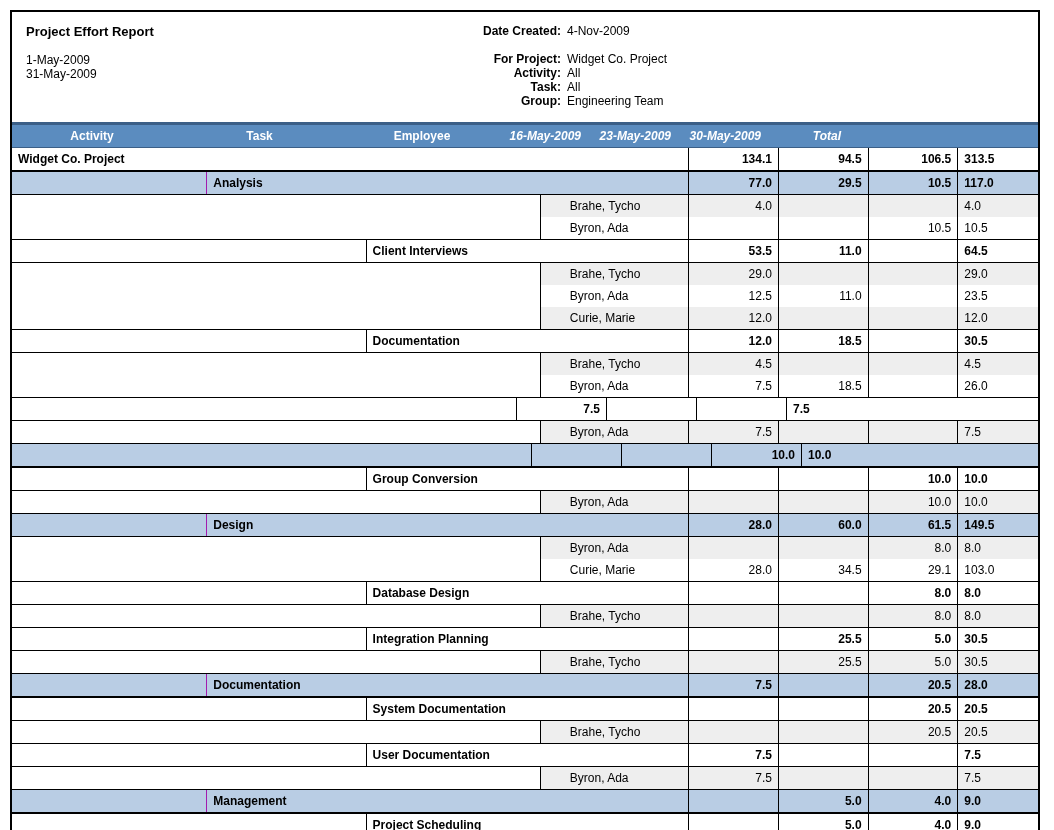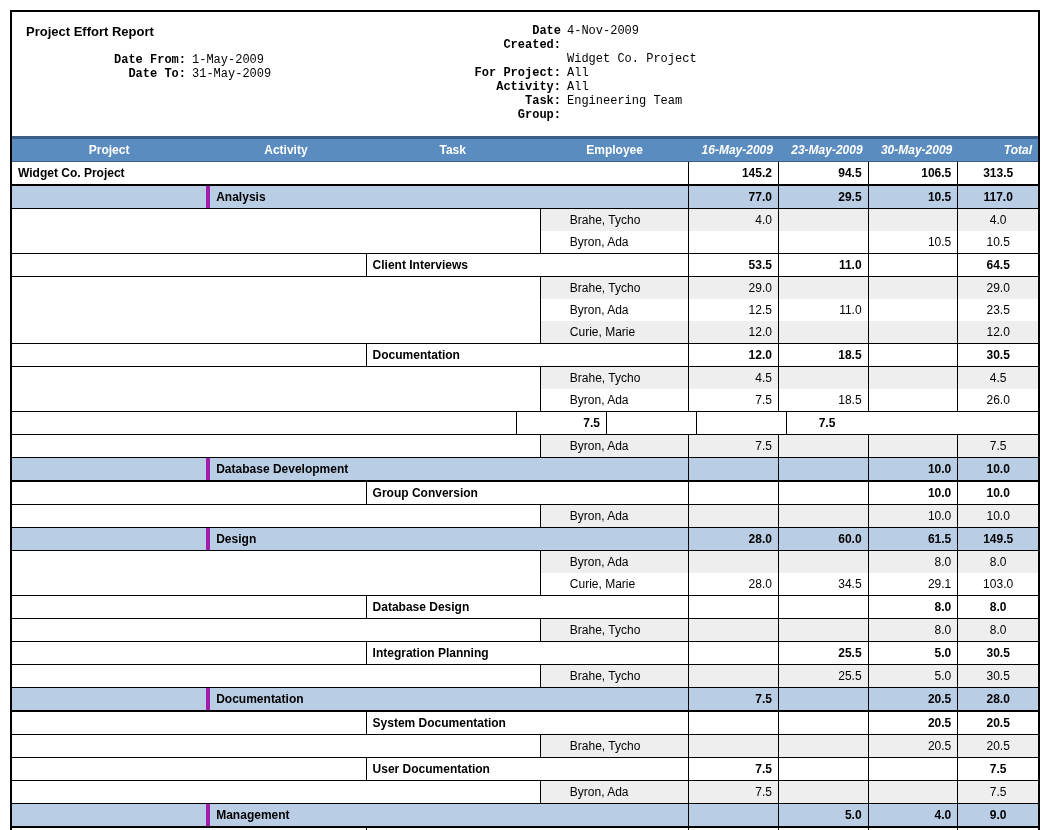--- a/index.html
+++ b/index.html
@@ -16,21 +16,20 @@
     box-sizing: border-box;
   }
   .header {
     padding: 12px 26px 14px 14px;
   }
   .header-grid {
     display: flex;
   }
   .hcol {
     display: flex;
-    font-family: Liberation Mono, monospace;
   }
   .hcol .labels {
     text-align: right;
     font-weight: bold;
     padding-right: 6px;
   }
   .hcol .values {
     text-align: left;
   }
   .report-title {
@@ -49,40 +48,40 @@
     box-sizing: border-box;
     padding: 4px 6px;
     overflow: hidden;
     white-space: nowrap;
   }
   .c-project { width: 195px; }
   .c-activity { width: 160px; }
   .c-task { width: 175px; }
   .c-emp { width: 150px; border-right: 1px solid #000; }
   .c-d { width: 90px; text-align: right; border-right: 1px solid #000; }
-  .c-total { width: 80px; text-align: center; }
+  .c-total { width: 80px; text-align: left; }
   .colhead .c-project, .colhead .c-activity, .colhead .c-task, .colhead .c-emp { text-align: center; }
   .colhead .c-d, .colhead .c-total { text-align: right; font-style: italic; }
   .colhead .c-emp, .colhead .c-d { border-right: none; }
   .row {
     display: flex;
     font-size: 12px;
   }
   .row div { line-height: 14px; }
   .project-row {
     font-weight: bold;
     border-bottom: 1px solid #000;
   }
   .activity-row {
     background: #b9cde4;
     font-weight: bold;
     border-top: 1px solid #000;
     border-bottom: 1px solid #000;
   }
-  .activity-row .c-activity { border-left: 4px solid #a21caf; }
+  .activity-row .c-activity { border-left: 1px solid #a21caf; }
   .task-row {
     font-weight: bold;
     border-top: 1px solid #000;
     border-bottom: 1px solid #000;
   }
   .task-row .c-task { border-left: 1px solid #000; }
   .emp-row {}
   .emp-row .c-emp { border-left: 1px solid #000; padding-left: 29px; }
   .emp-row.alt .c-emp,
   .emp-row.alt .c-d,
@@ -94,24 +93,20 @@
 <body>
 
 <div class="frame">
 
   <div class="header">
     <div class="header-grid">
       <div style="width:445px;">
         <div class="report-title">Project Effort Report</div>
         <div style="height:14px;"></div>
         <div class="hcol">
-          <div class="labels" style="width:160px;">
-            <div>Date From:</div>
-            <div>Date To:</div>
-          </div>
           <div class="values">
             <div>1-May-2009</div>
             <div>31-May-2009</div>
           </div>
         </div>
       </div>
       <div>
         <div class="hcol">
           <div class="labels" style="width:90px;">
             <div>Date Created:</div>
@@ -128,37 +123,36 @@
             <div>All</div>
             <div>All</div>
             <div>Engineering Team</div>
           </div>
         </div>
       </div>
     </div>
   </div>
 
   <div class="colhead">
-    <div class="c-project">Project</div>
     <div class="c-activity">Activity</div>
     <div class="c-task">Task</div>
     <div class="c-emp">Employee</div>
     <div class="c-d">16-May-2009</div>
     <div class="c-d">23-May-2009</div>
     <div class="c-d">30-May-2009</div>
     <div class="c-total">Total</div>
   </div>
 
   <div id="rows-container">
       <div class="row project-row">
         <div class="c-project">Widget Co. Project</div>
         <div class="c-activity"></div>
         <div class="c-task"></div>
         <div class="c-emp"></div>
-        <div class="c-d">145.2</div>
+        <div class="c-d">134.1</div>
         <div class="c-d">94.5</div>
         <div class="c-d">106.5</div>
         <div class="c-total">313.5</div>
       </div>
       <div class="row activity-row">
         <div class="c-project"></div>
         <div class="c-activity">Analysis</div>
         <div class="c-task"></div>
         <div class="c-emp"></div>
         <div class="c-d">77.0</div>
@@ -270,21 +264,20 @@
         <div class="c-activity"></div>
         <div class="c-task"></div>
         <div class="c-emp">Byron, Ada</div>
         <div class="c-d">7.5</div>
         <div class="c-d"></div>
         <div class="c-d"></div>
         <div class="c-total">7.5</div>
       </div>
       <div class="row activity-row">
         <div class="c-project"></div>
-        <div class="c-activity">Database Development</div>
         <div class="c-task"></div>
         <div class="c-emp"></div>
         <div class="c-d"></div>
         <div class="c-d"></div>
         <div class="c-d">10.0</div>
         <div class="c-total">10.0</div>
       </div>
       <div class="row task-row">
         <div class="c-project"></div>
         <div class="c-activity"></div>

